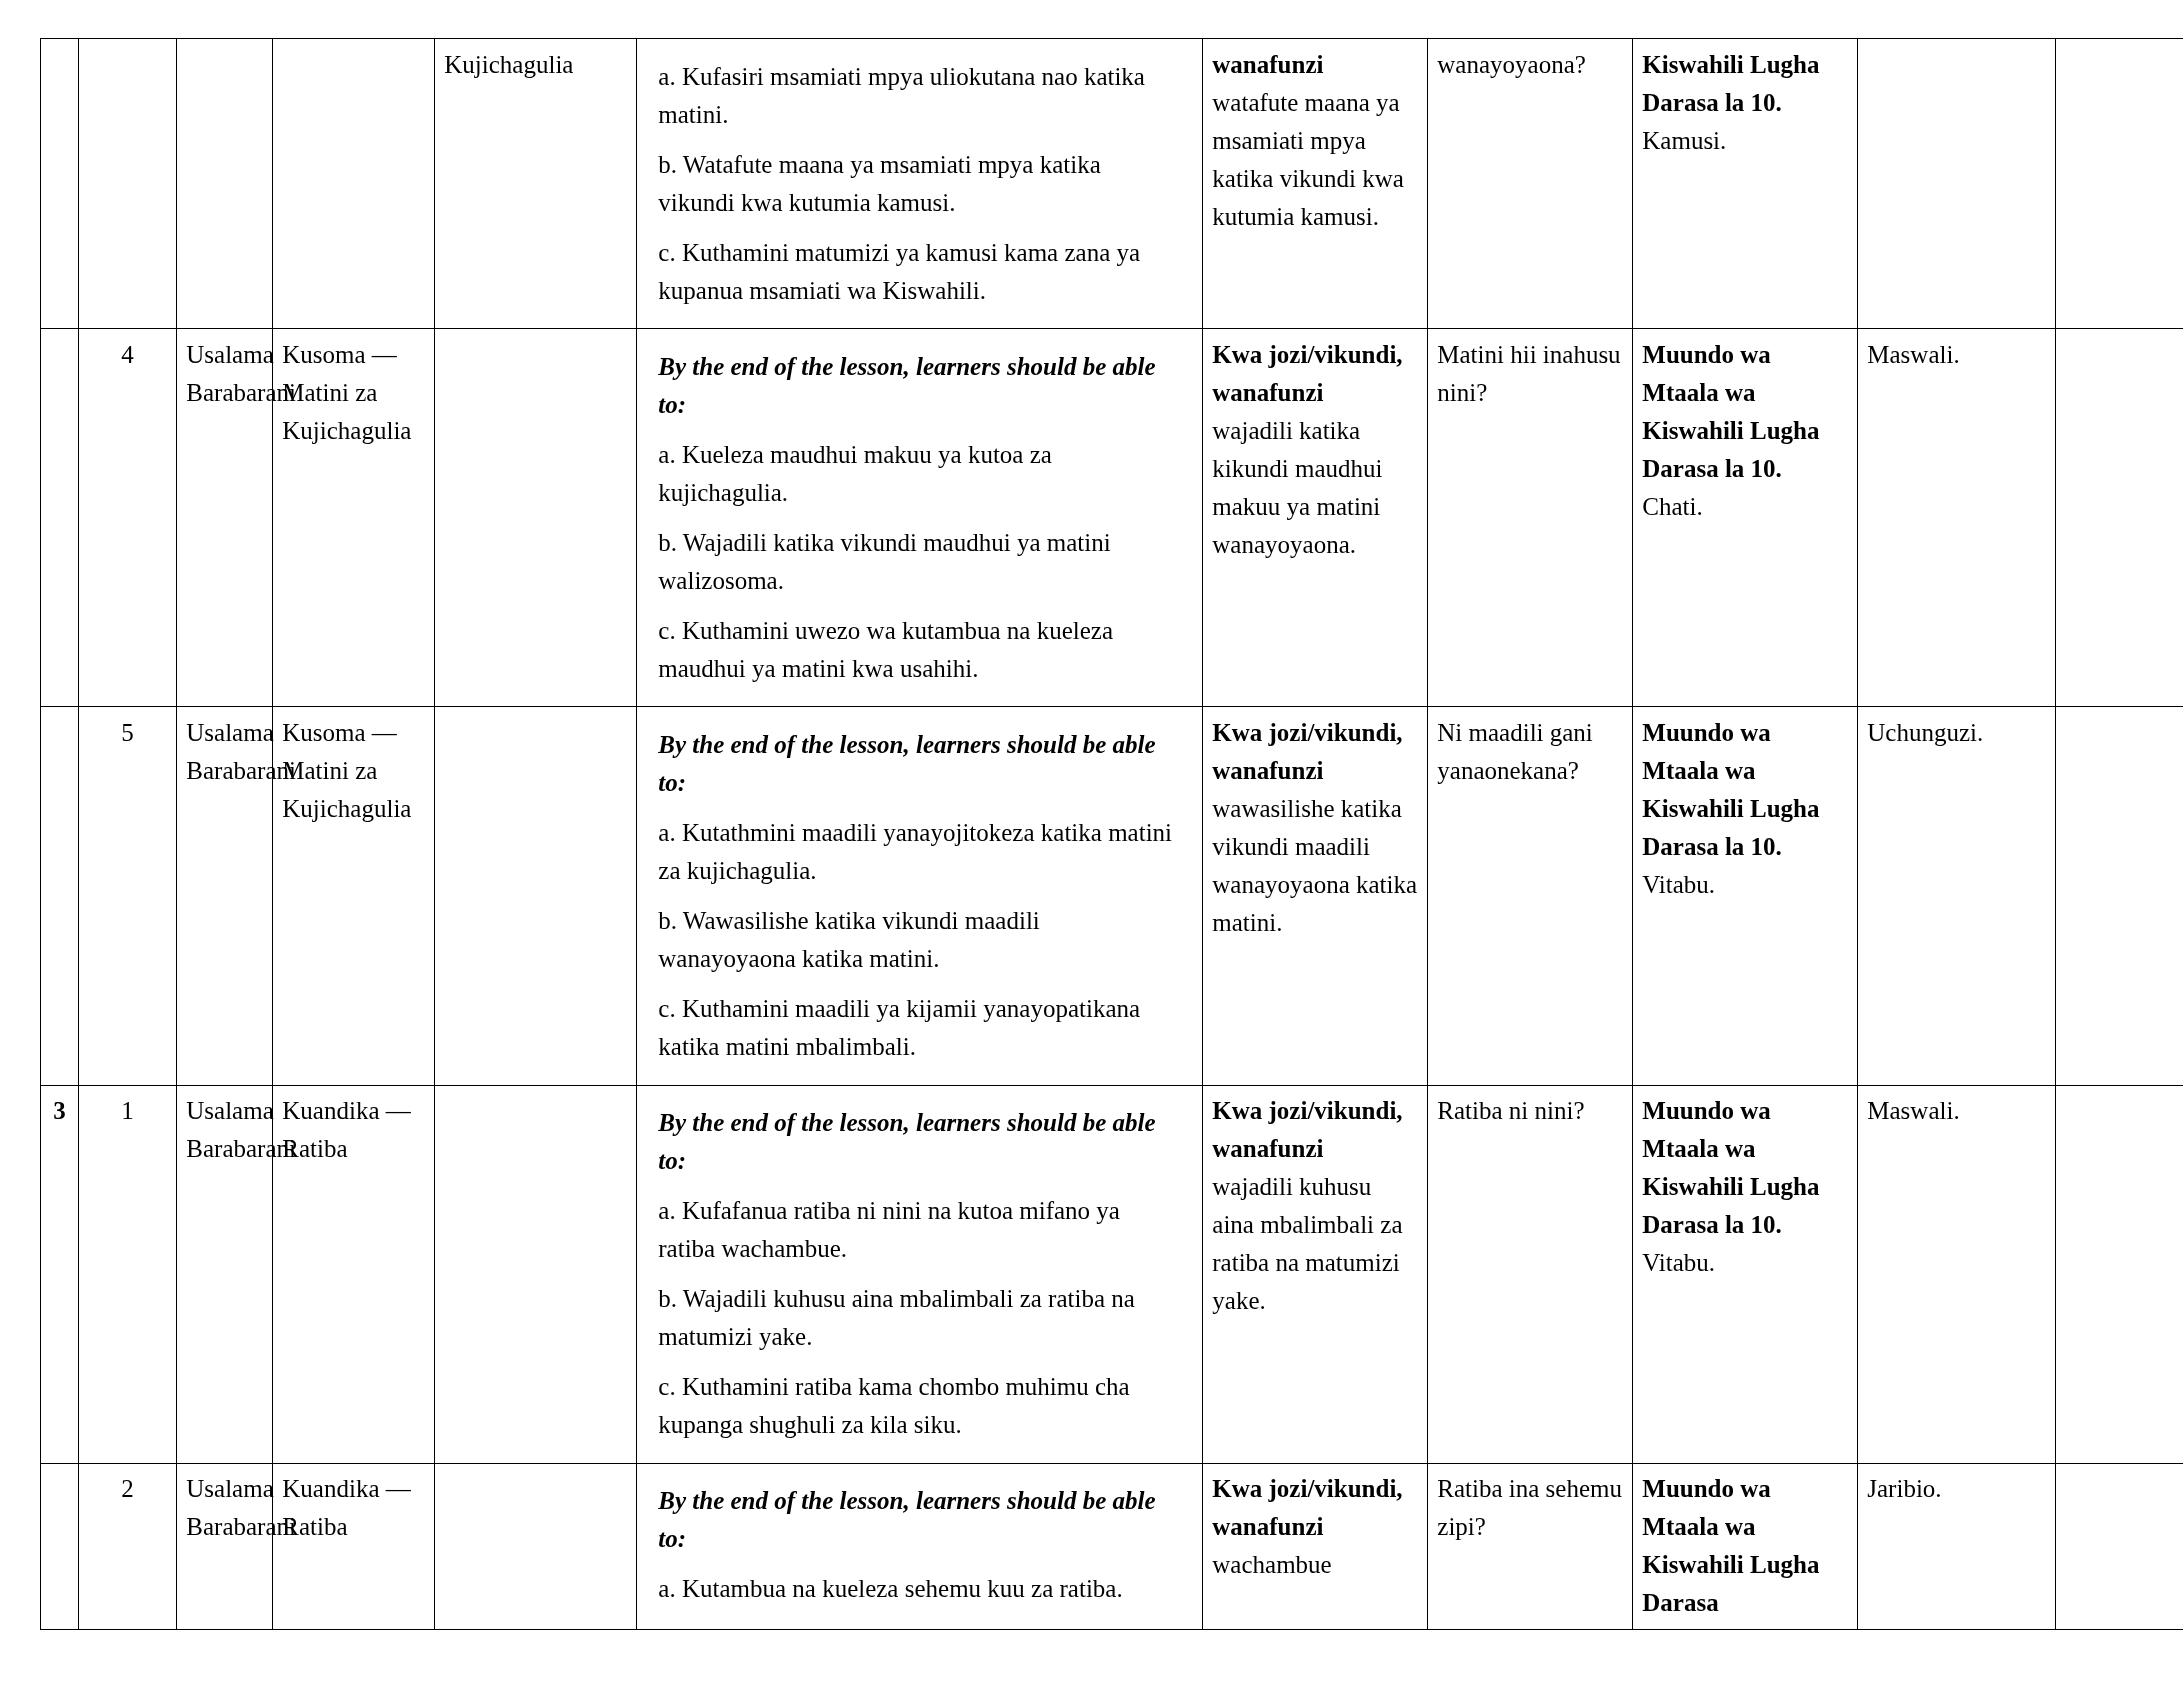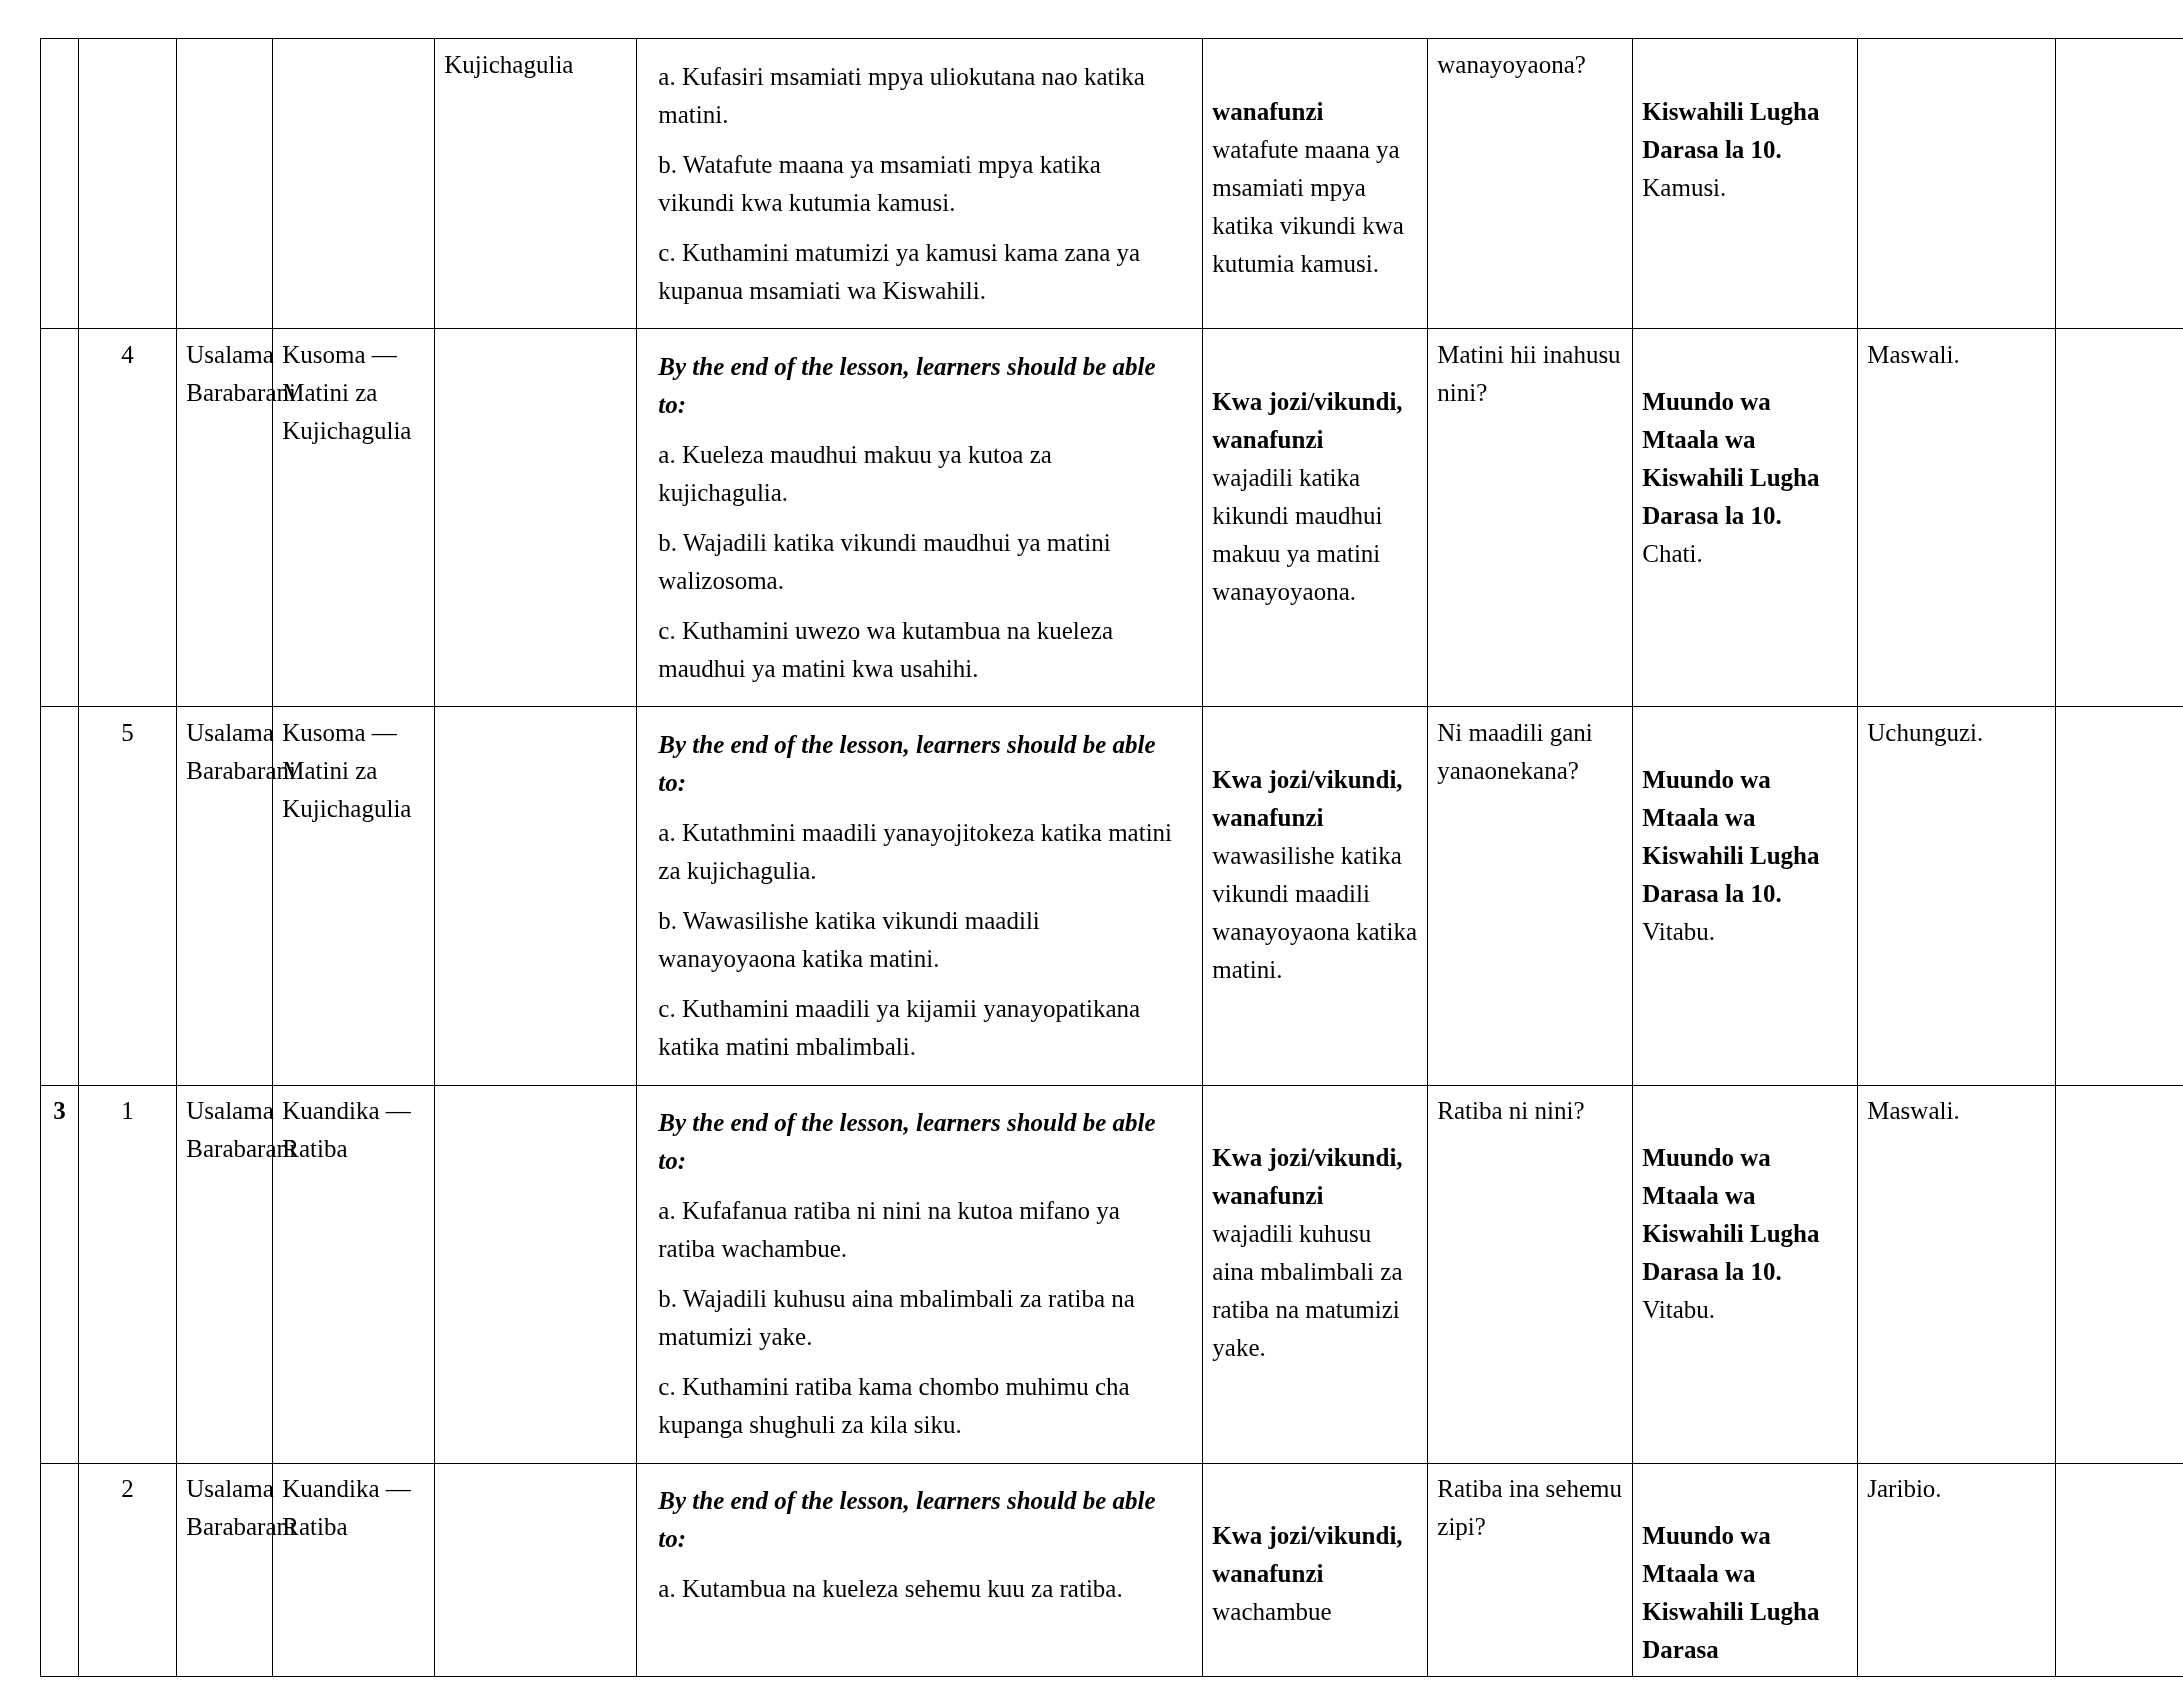--- a/index.html
+++ b/index.html
@@ -41,21 +41,21 @@
   col.c-substrand { width: 162px; }
   col.c-topic     { width: 202px; }
   col.c-obj       { width: 566px; }
   col.c-learn     { width: 225px; }
   col.c-keyq      { width: 205px; }
   col.c-res       { width: 225px; }
   col.c-assess    { width: 198px; }
   col.c-ref       { width: 150px; }
 
   .ctr { text-align: center; }
-  .b   { font-weight: bold; margin-top: 47px; }
+  .b   { font-weight: bold; }
   .bi  { font-weight: bold; font-style: italic; }
   .topicpad { padding-left: 12px; }
 
   
   .block > div { margin: 12px; }
 </style>
 </head>
 <body>
 
 <div class="page">

